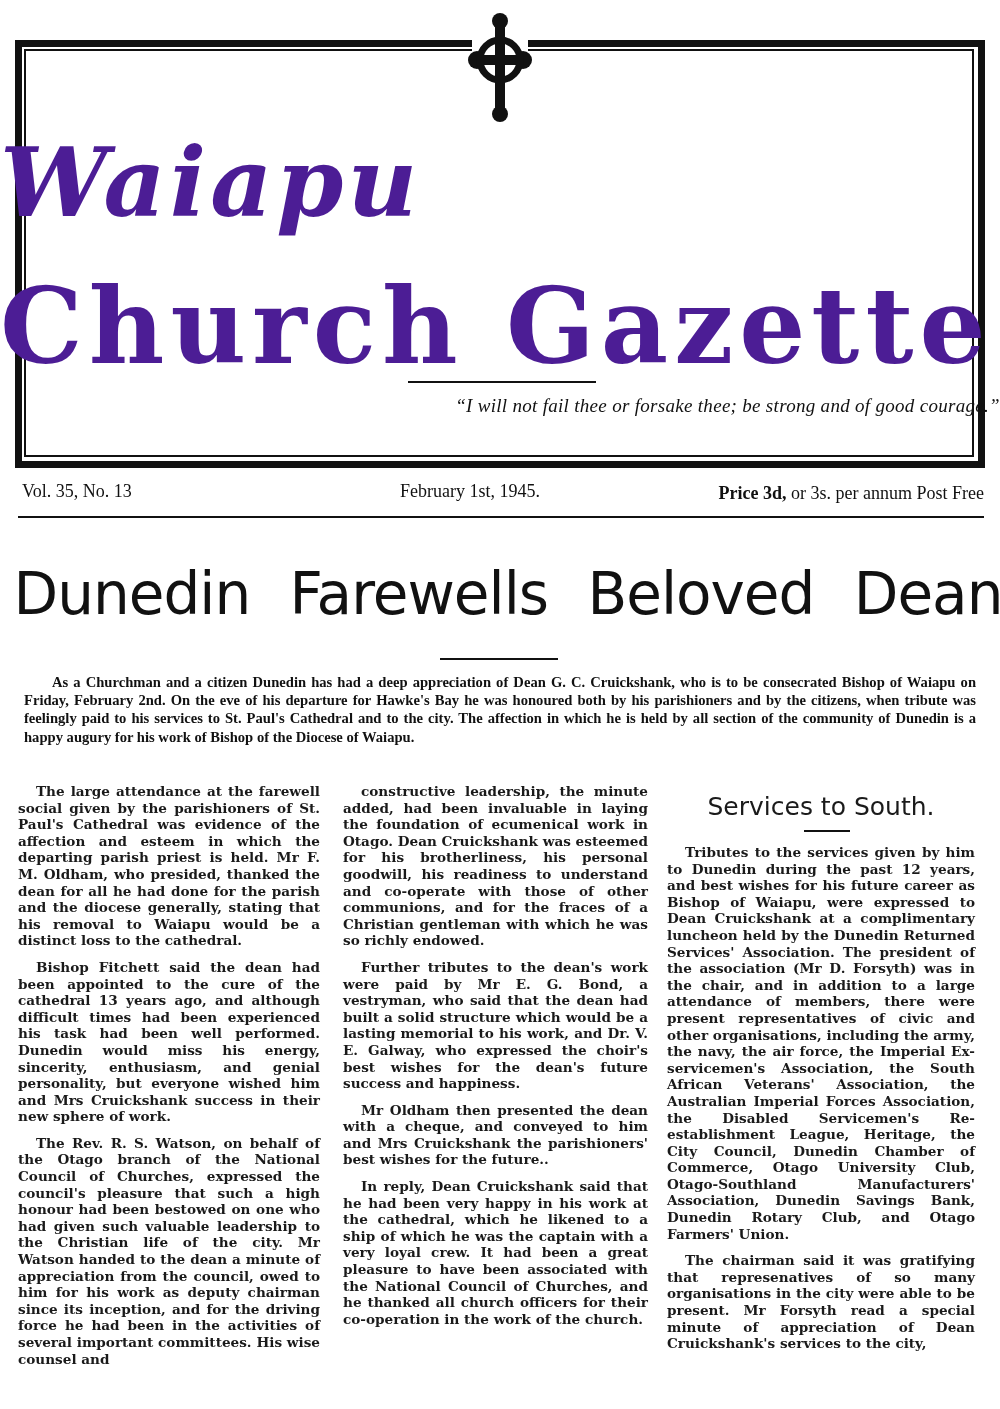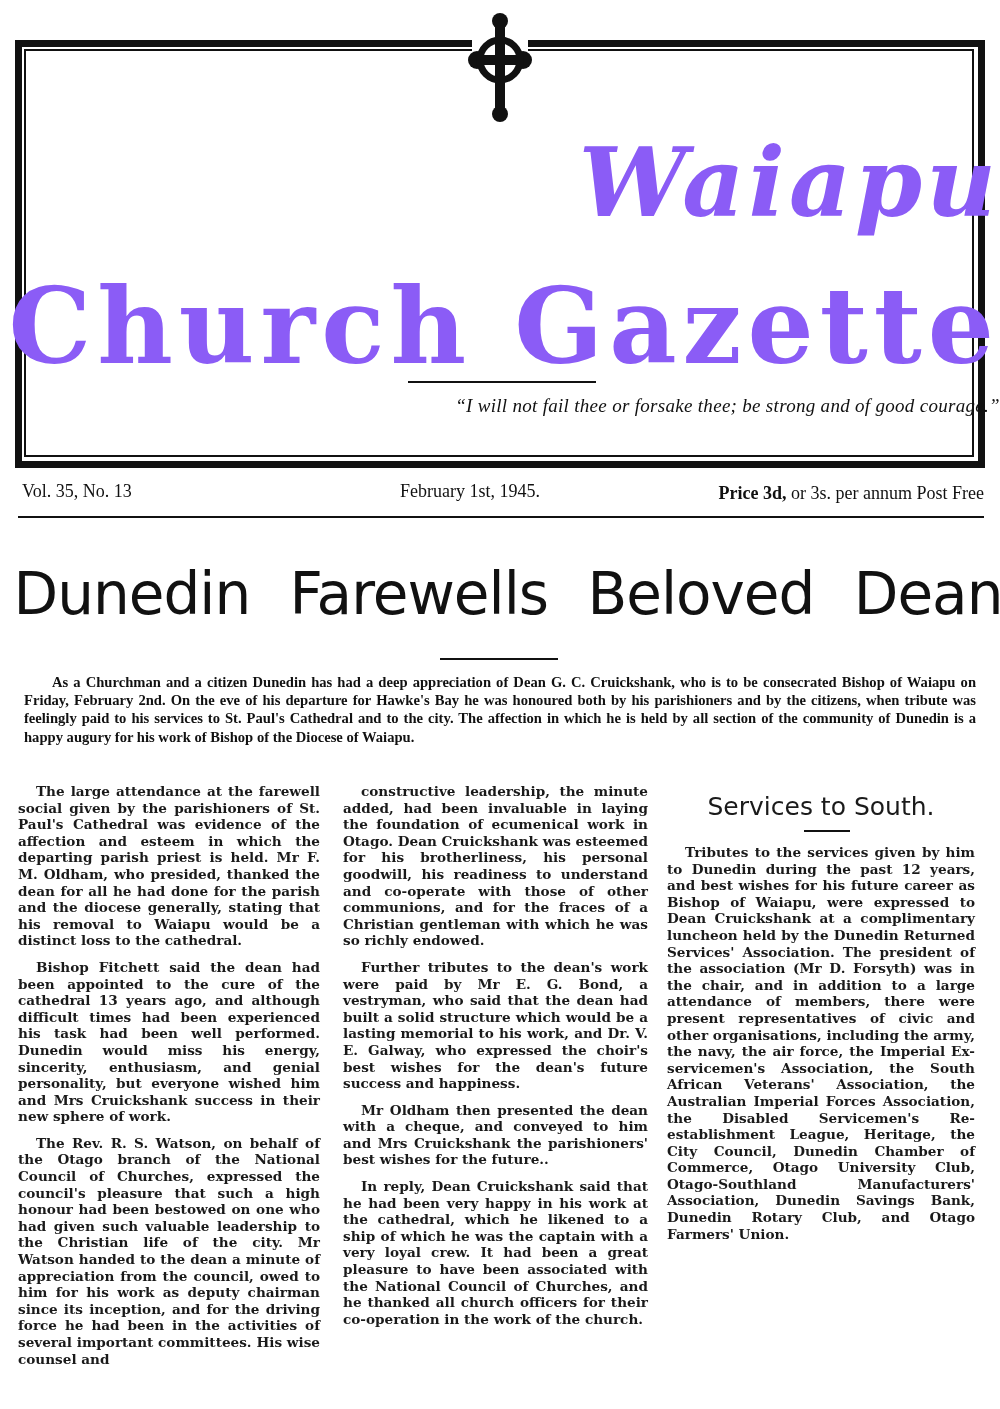--- a/index.html
+++ b/index.html
@@ -1,21 +1,21 @@
 <!DOCTYPE html>
 <html><head>
 <meta charset="utf-8">
 <style>
   html, body { margin: 0; padding: 0; background: #ffffff; }
   body { width: 1000px; height: 1409px; position: relative; overflow: hidden; color: #111; font-family: "DejaVu Serif", serif; }
   .frame-outer { position: absolute; left: 15px; top: 40px; width: 970px; height: 428px; box-sizing: border-box; border: 7px solid #111; }
   .frame-inner { position: absolute; left: 24px; top: 49px; width: 950px; height: 408px; box-sizing: border-box; border: 2px solid #111; }
   .frame-gap { position: absolute; left: 472px; top: 34px; width: 56px; height: 24px; background: #fff; }
   .cross { position: absolute; left: 465px; top: 8px; width: 70px; height: 115px; }
-  .masthead-title { position: absolute; left: 0; width: 1000px; text-align: right; font-family: "DejaVu Serif", serif; font-weight: bold; letter-spacing: 4px; color: #8b5cf6; }
+  .masthead-title { position: absolute; left: 0; width: 1000px; text-align: left; font-family: "DejaVu Serif", serif; font-weight: bold; letter-spacing: 4px; color: #4c1d95; }
   .title-1 { top: 128px; font-size: 96px; line-height: 110px; font-style: italic; }
   .title-2 { top: 268px; font-size: 104px; line-height: 118px; letter-spacing: 6px; }
   .mast-rule { position: absolute; left: 408px; top: 381px; width: 188px; height: 2px; background: #111; }
   .motto { position: absolute; left: 0; width: 1000px; top: 395px; text-align: right; font-family: "Liberation Serif", serif; font-style: italic; font-size: 19px; letter-spacing: 0.3px; }
   .issue-bar { position: absolute; top: 478px; left: 18px; width: 966px; height: 26px; font-family: "Liberation Serif", serif; font-size: 18px; }
   .issue-vol { position: absolute; left: 4px; top: 3px; }
   .issue-date { position: absolute; left: 382px; top: 3px; }
   .issue-price { position: absolute; right: 0; top: 5px; font-size: 18px; margin-left: 42px; }
   .issue-price b { font-weight: bold; }
   .issue-rule { position: absolute; left: 18px; top: 516px; width: 966px; height: 2px; background: #111; }
@@ -74,13 +74,14 @@
   <p>constructive leadership, the minute added, had been invaluable in laying the foundation of ecumenical work in Otago. Dean Cruickshank was esteemed for his brotherliness, his personal goodwill, his readiness to understand and co-operate with those of other communions, and for the fraces of a Christian gentleman with which he was so richly endowed.</p>
   <p>Further tributes to the dean's work were paid by Mr E. G. Bond, a vestryman, who said that the dean had built a solid structure which would be a lasting memorial to his work, and Dr. V. E. Galway, who expressed the choir's best wishes for the dean's future success and happiness.</p>
   <p>Mr Oldham then presented the dean with a cheque, and conveyed to him and Mrs Cruickshank the parishioners' best wishes for the future..</p>
   <p>In reply, Dean Cruickshank said that he had been very happy in his work at the cathedral, which he likened to a ship of which he was the captain with a very loyal crew. It had been a great pleasure to have been associated with the National Council of Churches, and he thanked all church officers for their co-operation in the work of the church.</p>
 </div>
 
 <div class="col col3">
   <div class="subhead">Services to South.</div>
   <div class="sub-rule"></div>
   <p>Tributes to the services given by him to Dunedin during the past 12 years, and best wishes for his future career as Bishop of Waiapu, were expressed to Dean Cruickshank at a complimentary luncheon held by the Dunedin Returned Services' Association. The president of the association (Mr D. Forsyth) was in the chair, and in addition to a large attendance of members, there were present representatives of civic and other organisations, including the army, the navy, the air force, the Imperial Ex-servicemen's Association, the South African Veterans' Association, the Australian Imperial Forces Association, the Disabled Servicemen's Re-establishment League, Heritage, the City Council, Dunedin Chamber of Commerce, Otago University Club, Otago-Southland Manufacturers' Association, Dunedin Savings Bank, Dunedin Rotary Club, and Otago Farmers' Union.</p>
+  <p>The chairman said it was gratifying that represenatives of so many organisations in the city were able to be present. Mr Forsyth read a special minute of appreciation of Dean Cruickshank's services to the city,</p>
 </div>
 
 </body></html>

